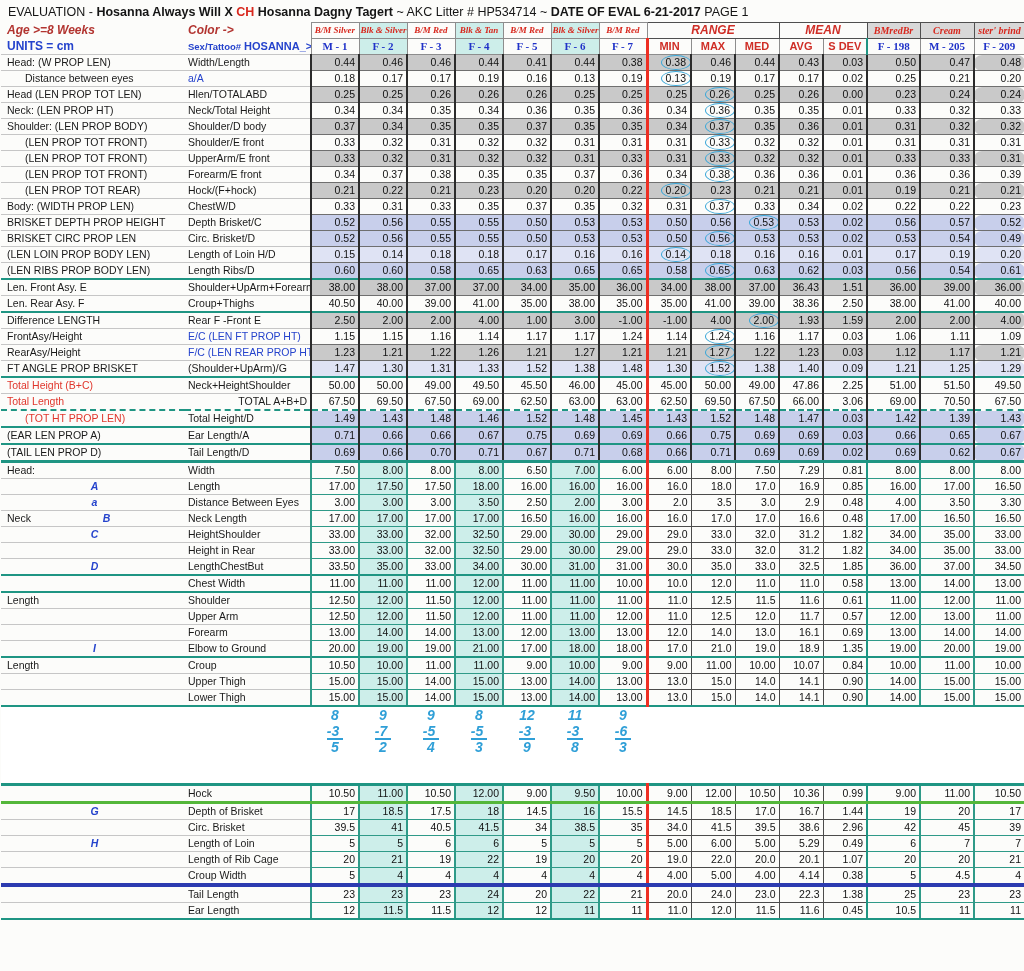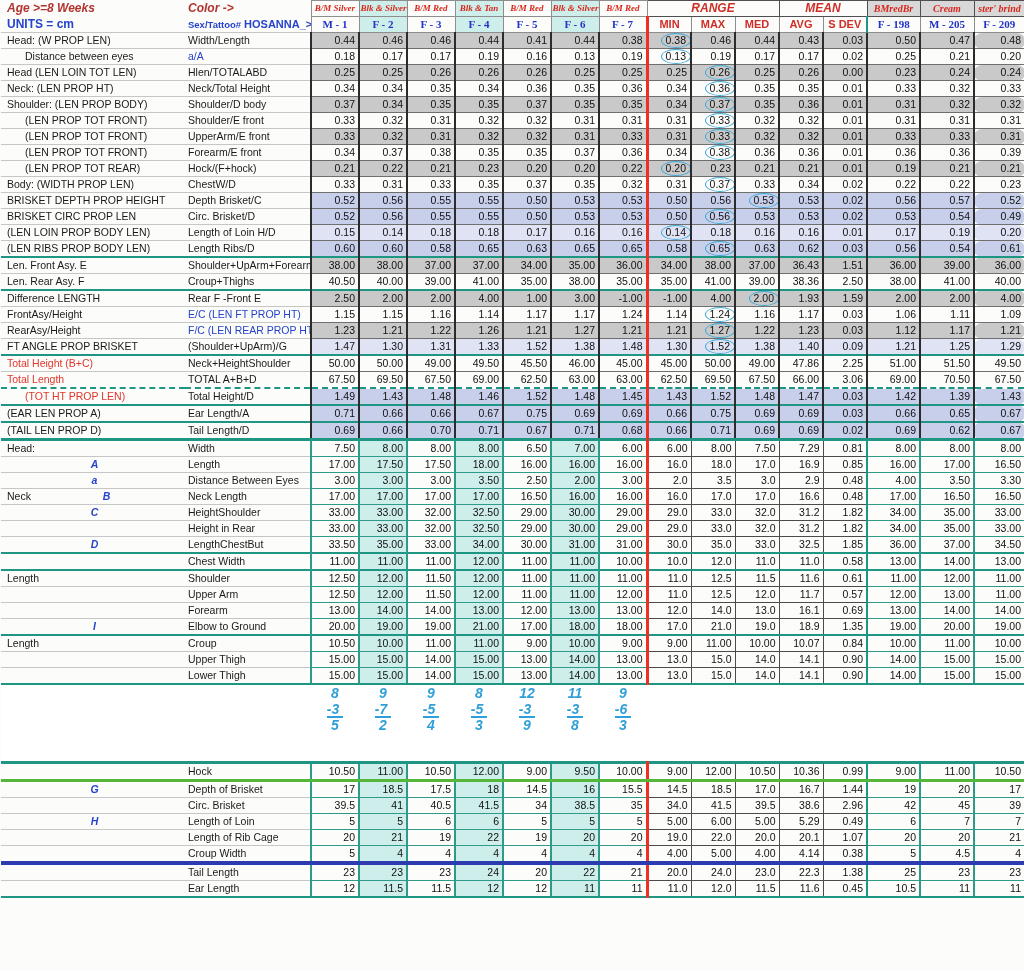--- a/index.html
+++ b/index.html
@@ -31,21 +31,21 @@
   .val.c12{border-left:2.5px solid #1f9583 !important;}
   .val.c14{border-right:2.5px solid #1f9583 !important;border-radius:8px;}
   
   .sh-gray td.val{background:#c9c9c9;}
   .sh-lav td.val{background:#c8cfeb;}
   .sh-lav2 td.val{background:#dfe3f4;}
   td.val.hl{background:#cdeeea;}
   
   tr.tb td{border-top:2.5px solid #1f9583 !important;}
   tr.tb2 td{border-top:3px solid #1f9583 !important;}
-  tr.dash td{border-bottom:2.5px dashed #1f9583 !important;}
+  tr.dash td{border-bottom:2.5px dashed #1f9583 !important;text-align:right;}
   tr.endline td{border-bottom:2.5px solid #1f9583 !important;}
   tr.greenline td{border-bottom:3.5px solid #54b73a !important;}
   tr.blueline td{border-bottom:4px solid #2c3bb0 !important;}
   
   thead td{border:1px solid #4f4f4f;}
   thead .l1,thead .l2{border:none;}
   .maroon{color:#b23430;font-weight:bold;font-style:italic;font-size:12px;}
   .bluehead{color:#2543cc;font-weight:bold;font-size:12px;}
   .sexl{color:#2543cc;font-weight:bold;font-size:9.5px;}
   .sexv{color:#2543cc;font-weight:bold;font-size:11px;margin-top:40px;}
@@ -65,20 +65,21 @@
   .hwc{color:#2f9fd7;font-weight:bold;font-style:italic;font-size:14px;}
   .hwc .whole{margin:2px 0 3px 0;}
   .hwc .frac{display:inline-block;text-align:center;}
   .hwc .num{border-bottom:2px solid #2f9fd7;padding:0 4px 0 0;}
   .hwc .den{padding-top:1px;}
 </style>
 </head>
 <body>
 
 <div id="page">
+  <div id="title"><span>EVALUATION  -  </span><span class="b">Hosanna Always Will X </span><span class="b red">CH </span><span class="b">Hosanna Dagny Tagert</span><span> ~ AKC Litter #   </span><span>HP534714</span><span> ~ </span><span class="b">DATE OF EVAL 6-21-2017</span><span>  PAGE 1</span></div>
   <table id="grid">
     <colgroup>
       <col style="width:184px">
         <col style="width:126px">
       <col style="width:48px">
         <col style="width:48px">
         <col style="width:48px">
       <col style="width:48px">
         <col style="width:48px">
         <col style="width:48px">
@@ -167,21 +168,21 @@
           <td class="val c8"><span>0.19</span></td>
           <td class="val c9"><span>0.17</span></td>
           <td class="val c10"><span>0.17</span></td>
           <td class="val c11"><span>0.02</span></td>
           <td class="val c12"><span>0.25</span></td>
           <td class="val c13"><span>0.21</span></td>
           <td class="val c14"><span>0.20</span></td>
         </tr>
         <tr class="sec-ratio sh-gray">
           <td class="l1">
-            <span class="lbl">Head (LEN LOIN TOT LEN)</span>
+            <span class="lbl">Head (LEN PROP TOT LEN)</span>
           </td>
           <td class="l2">Hlen/TOTALABD</td>
           <td class="val c0"><span>0.25</span></td>
           <td class="val c1"><span>0.25</span></td>
           <td class="val c2"><span>0.26</span></td>
           <td class="val c3"><span>0.26</span></td>
           <td class="val c4"><span>0.26</span></td>
           <td class="val c5"><span>0.25</span></td>
           <td class="val c6"><span>0.25</span></td>
           <td class="val c7"><span>0.25</span></td>

